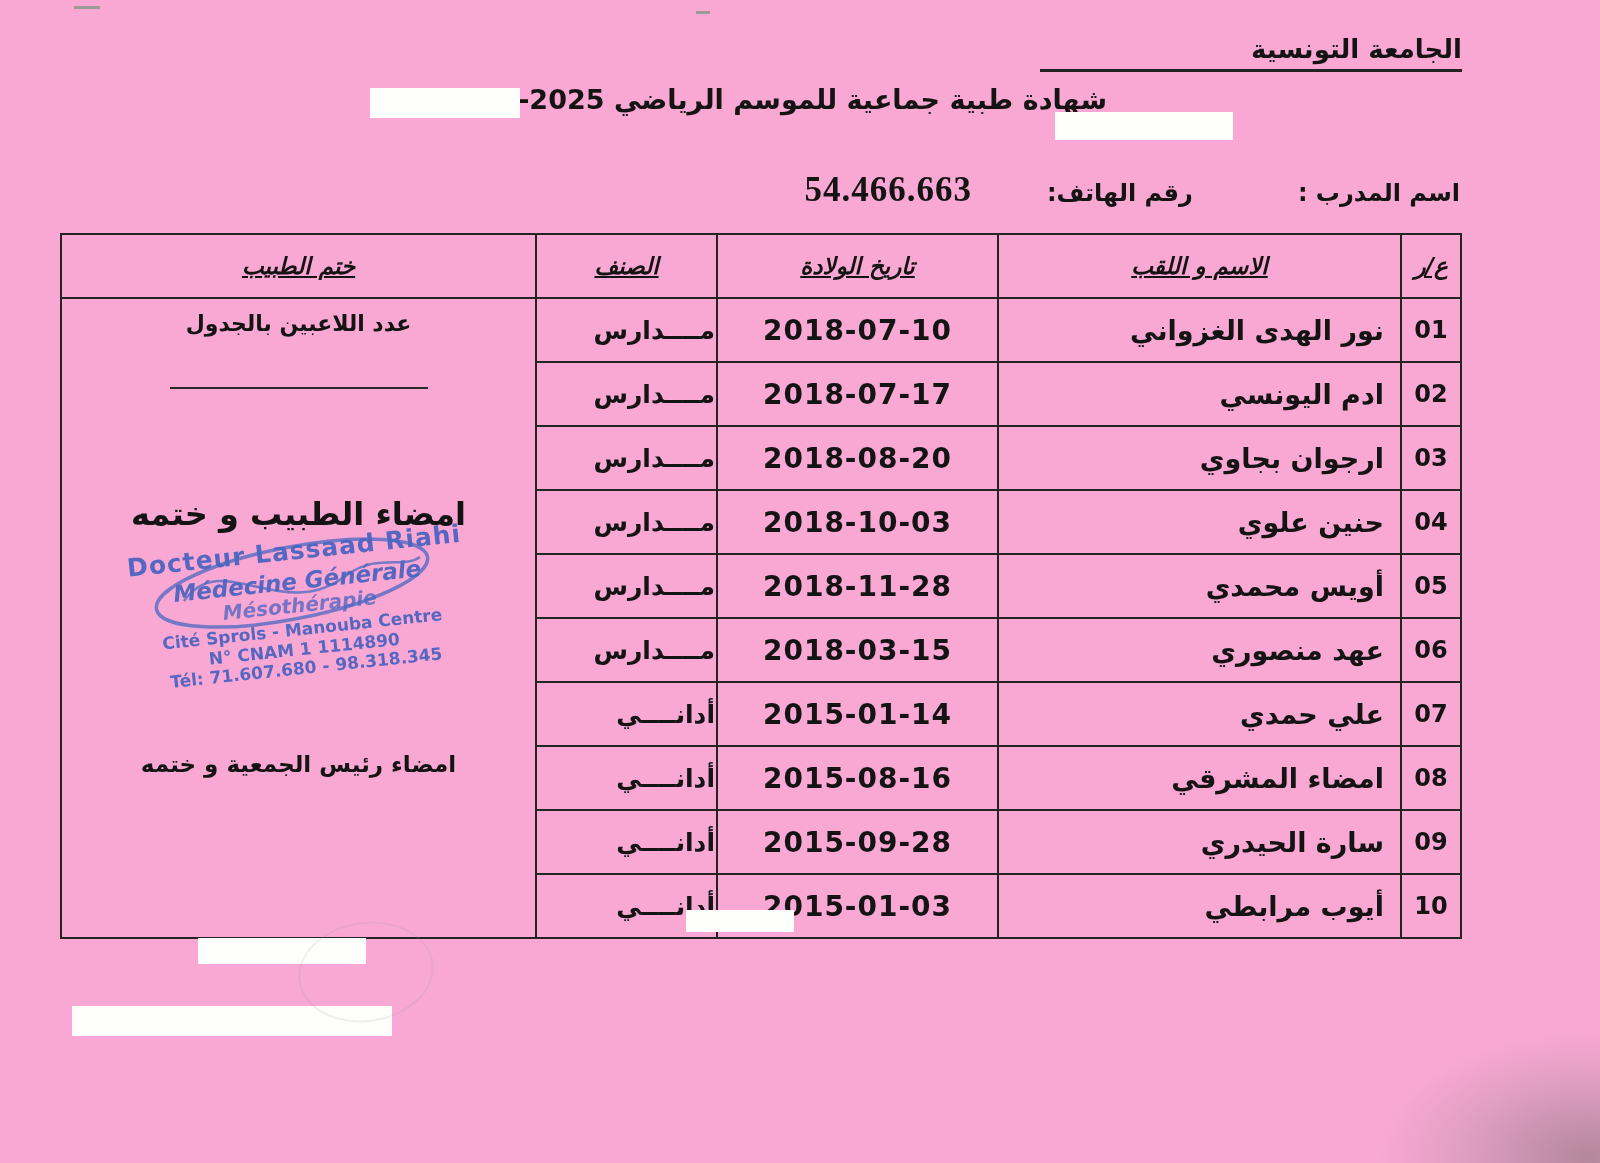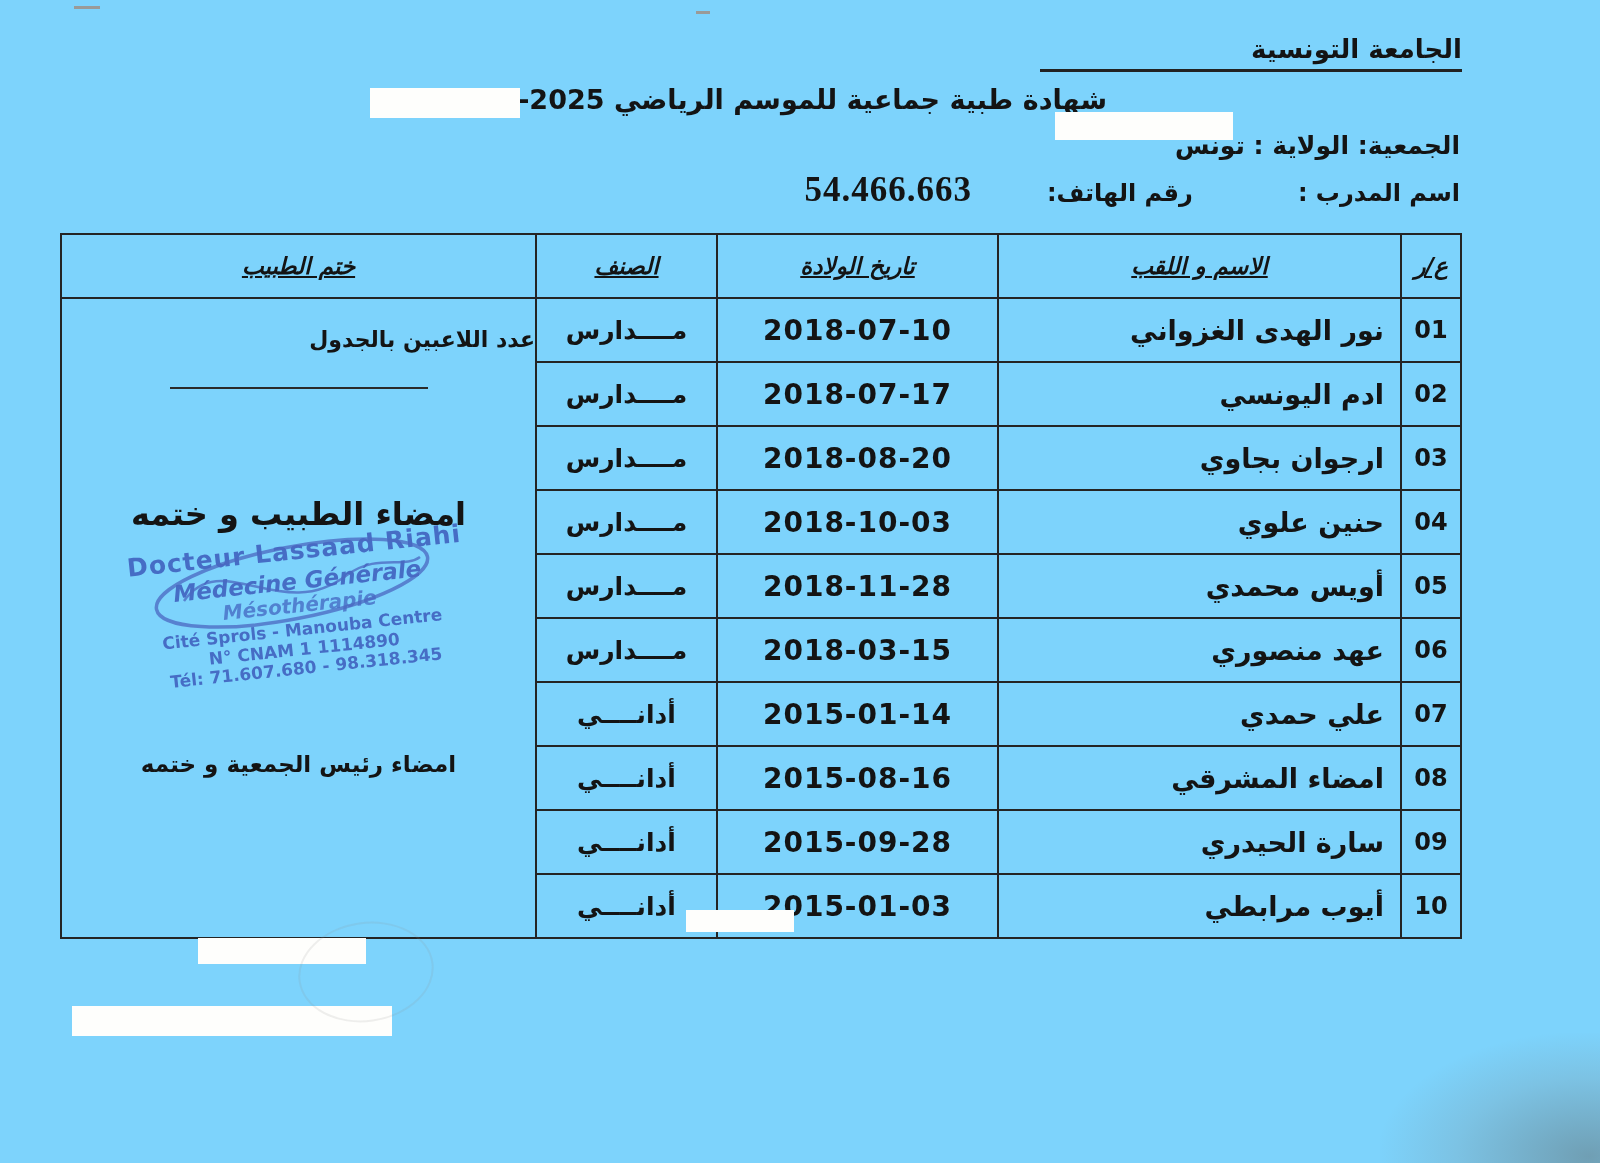--- a/index.html
+++ b/index.html
@@ -3,21 +3,21 @@
 <meta charset="utf-8">
 <style>
   html, body { margin:0; padding:0; }
   body {
     width:1600px; height:1163px;
     background:#e9e9e7;
     font-family:"DejaVu Sans", sans-serif;
   }
   .page {
     position:relative; width:1600px; height:1163px;
-    background:#7dd3fc; overflow:hidden; color:#141414;
+    background:#f9a8d4; overflow:hidden; color:#141414;
   }
 
   
   .federation {
     position:absolute; top:34px; right:138px; width:422px;
     direction:rtl; text-align:right;
     font-size:26px; font-weight:bold;
     border-bottom:3px solid #222; padding-bottom:5px;
   }
   .title {
@@ -47,27 +47,27 @@
   }
   .cert-table th, .cert-table td { border:2.5px solid #242424; }
   .cert-table th {
     height:60px; font-size:23px; font-weight:bold; font-style:italic;
     text-decoration:underline; vertical-align:middle;
   }
   .cert-table tr.data-row { height:64px; }
   td.num  { font-size:24px; font-weight:bold; text-align:center; vertical-align:middle; direction:ltr;border-radius:10px; }
   td.name { font-size:27px; font-weight:bold; text-align:right; padding-left:18px; padding-right:16px; vertical-align:middle; }
   td.date { font-size:28px; font-weight:bold; text-align:center; vertical-align:middle; direction:ltr; letter-spacing:1px; }
-  td.cat  { font-size:25px; font-weight:bold; text-align:center; vertical-align:middle; }
+  td.cat  { font-size:25px; font-weight:bold; text-align:right; vertical-align:middle; }
 
   
   td.stamp-cell { position:relative; vertical-align:top; }
   .players-count-label {
-    position:absolute; top:28px; left:0; width:100%;
-    direction:rtl; font-size:22px; font-weight:bold;
+    position:absolute; top:12px; left:0; width:100%;
+    direction:rtl; text-align:center; font-size:22px; font-weight:bold;
   }
   .count-divider {
     position:absolute; top:88px; left:108px; width:258px;
     border-top:2.5px solid #2a2a2a;
   }
   .doctor-sig-label {
     position:absolute; top:196px; left:0; width:100%;
     direction:rtl; text-align:center; font-size:32px; font-weight:bold;
   }
   .doctor-stamp {
@@ -104,21 +104,20 @@
   }
   .scan-speck { position:absolute; background:#9a9a97; }
 </style>
 </head>
 <body>
 
 <div class="page">
 
   <div class="federation">الجامعة التونسية</div>
   <div class="title">شهادة طبية جماعية للموسم الرياضي 2025-2024</div>
-  <div class="association">الجمعية: الولاية : تونس</div>
 
   <div class="coach-row">
     <span class="coach-label">اسم المدرب :</span>
     <span class="phone-label">رقم الهاتف:</span>
     <span class="phone-number">54.466.663</span>
   </div>
 
   <table class="cert-table">
     <colgroup>
       <col style="width:60px">

